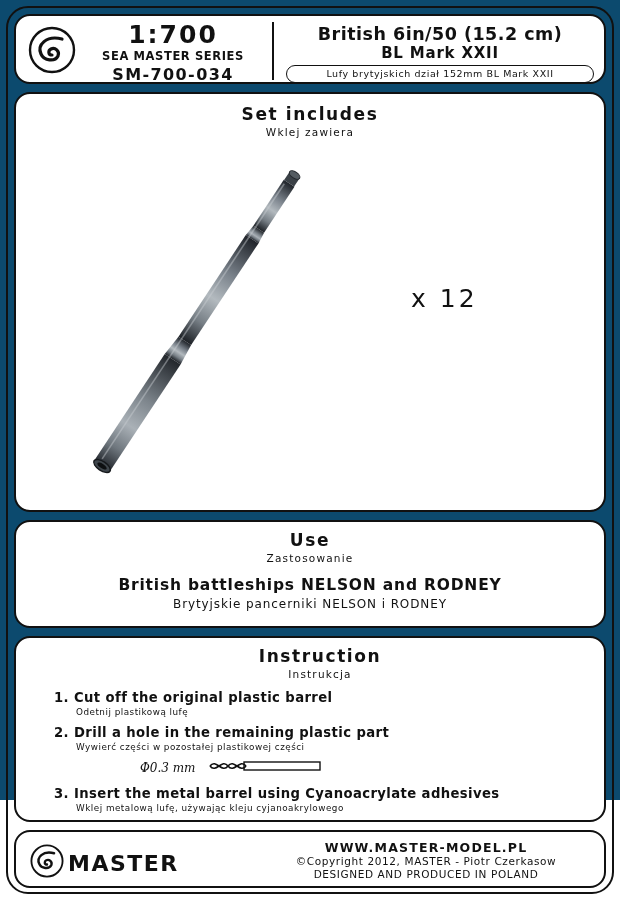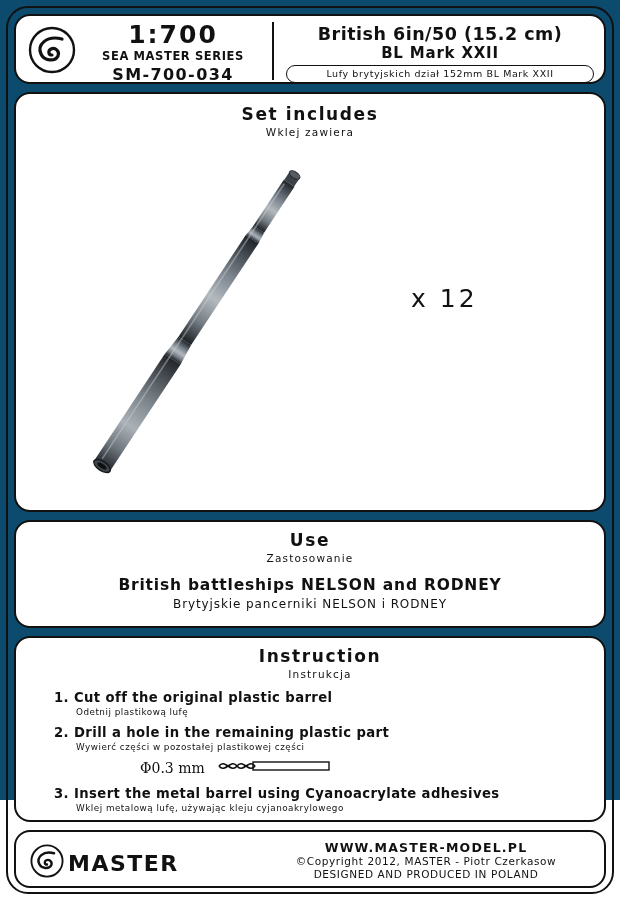--- a/index.html
+++ b/index.html
@@ -191,21 +191,22 @@
     padding-left: 22px;
     margin-top: 1px;
   }
   .drill-row {
     display: flex;
     align-items: center;
     margin: 4px 0 6px 86px;
   }
   .drill-dim {
     font-family: "DejaVu Serif", serif;
-    font-size: 14px;
+    font-style: italic;
+    font-size: 12px;
     margin-right: 10px;
   }
 
   
   .footer-panel {
     left: 14px; top: 830px;
     width: 592px; height: 58px;
   }
   .footer-logo {
     position: absolute;

